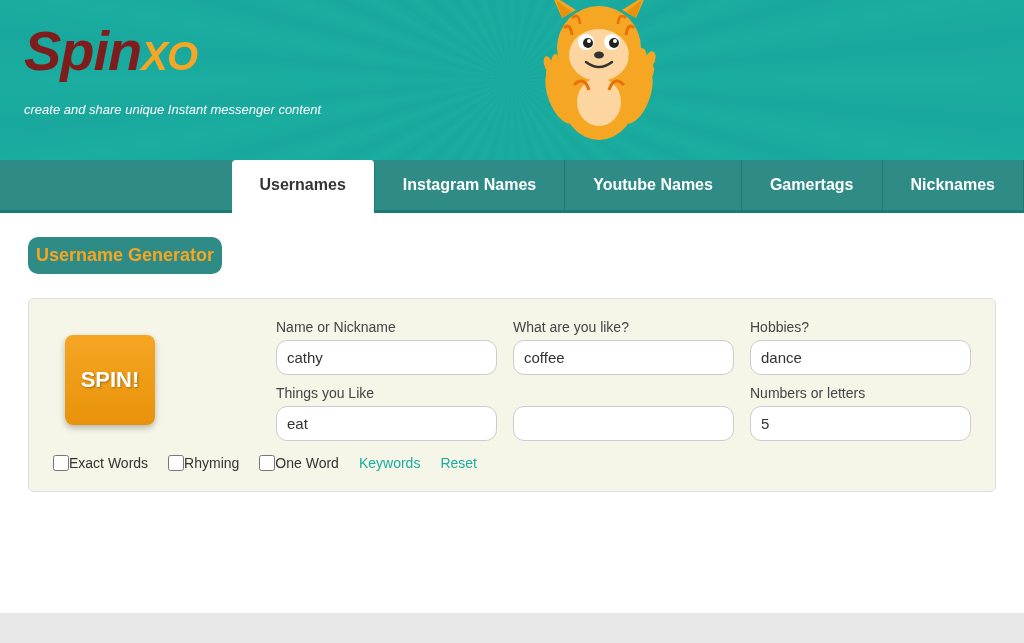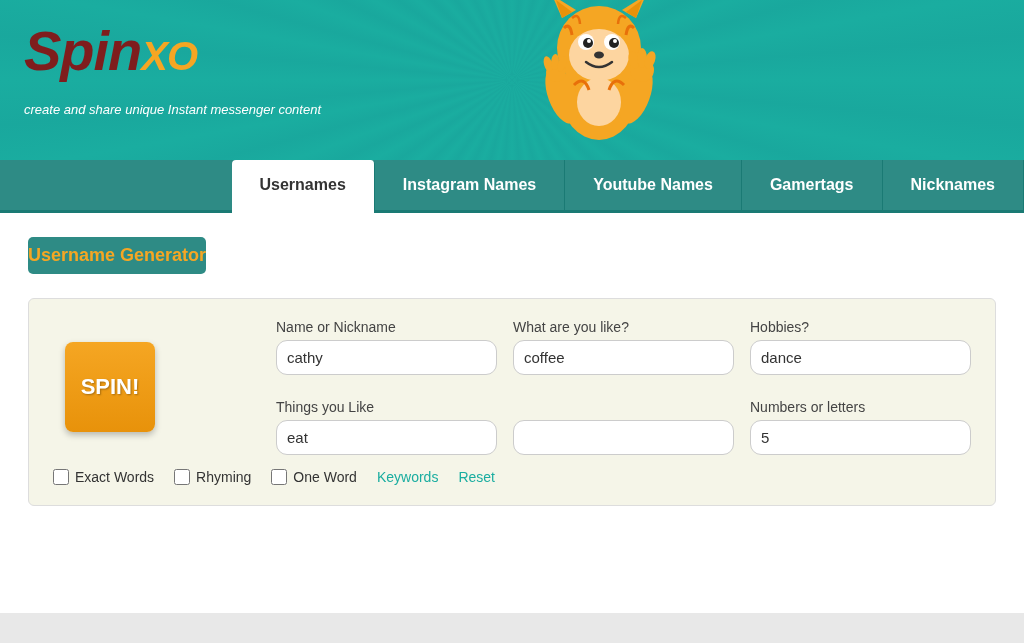--- a/index.html
+++ b/index.html
@@ -72,37 +72,37 @@
     .main {
       background: white;
       padding: 24px 28px 30px;
       min-height: 400px;
     }
     .section-title {
       background: #2e8b85;
       color: #f5a623;
       font-weight: bold;
       font-size: 18px;
-      padding: 8px 0;
-      border-radius: 5px;
+      padding: 8px 8px;
+      border-radius: 10px;
       display: inline-block;
       margin-bottom: 24px;
     }
 
     
     .form-area {
       background: #f5f5e8;
       border: 1px solid #ddd;
       border-radius: 6px;
       padding: 20px 24px 20px;
     }
     .form-grid {
       display: grid;
       grid-template-columns: 1fr 1fr 1fr auto;
-      gap: 24px 16px;
+      gap: 10px 16px;
       align-items: end;
       padding-left: 12px;
     }
     .form-group {
       display: flex;
       flex-direction: column;
       gap: 5px;
     }
     .form-group label {
       font-size: 14px;
@@ -138,21 +138,20 @@
     
     .options-row {
       display: flex;
       align-items: center;
       gap: 20px;
       margin-top: 14px;
     }
     .checkbox-item {
       display: flex;
       align-items: center;
-      gap: 6px;
       font-size: 14px;
       color: #333;
       cursor: pointer;
     }
     .checkbox-item input[type=checkbox] {
       width: 16px;
       height: 16px;
       cursor: pointer;
     }
     .keywords-link {

